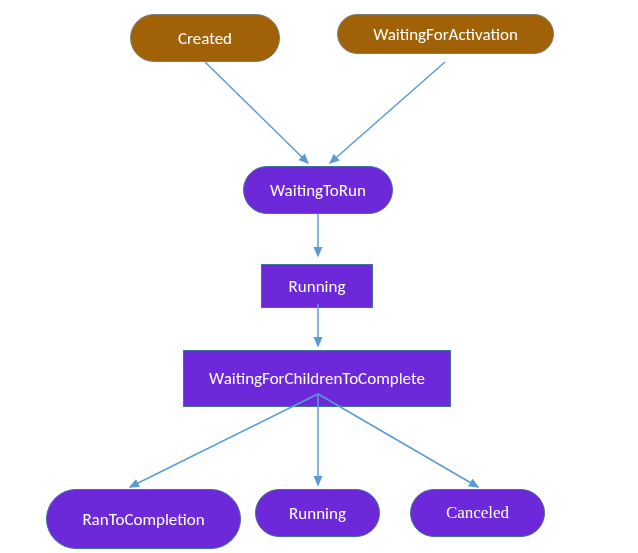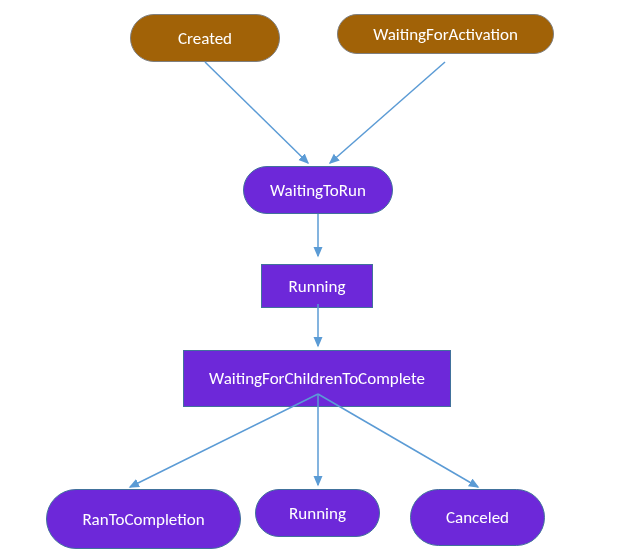--- a/index.html
+++ b/index.html
@@ -74,21 +74,21 @@
 </div>
 
 <div class="node pill blue" style="left:46px; top:489px; width:195px; height:60px;">
   <span>RanToCompletion</span>
 </div>
 
 <div class="node pill blue" style="left:255px; top:489px; width:125px; height:48px;">
   <span>Running</span>
 </div>
 
-<div class="node pill blue" style="left:410px; top:489px; width:135px; height:57px;">
+<div class="node pill blue" style="left:410px; top:489px; width:135px; height:48px;font-family:Liberation Serif, serif;">
   <span>Canceled</span>
 </div>
 
 <svg class="connections">
   <defs>
     <marker id="arrow" markerWidth="8" markerHeight="8" refX="6" refY="3" orient="auto" markerUnits="strokeWidth">
       <path d="M0,0 L7,3 L0,6 Z" class="arrowhead"></path>
     </marker>
   </defs>
 

